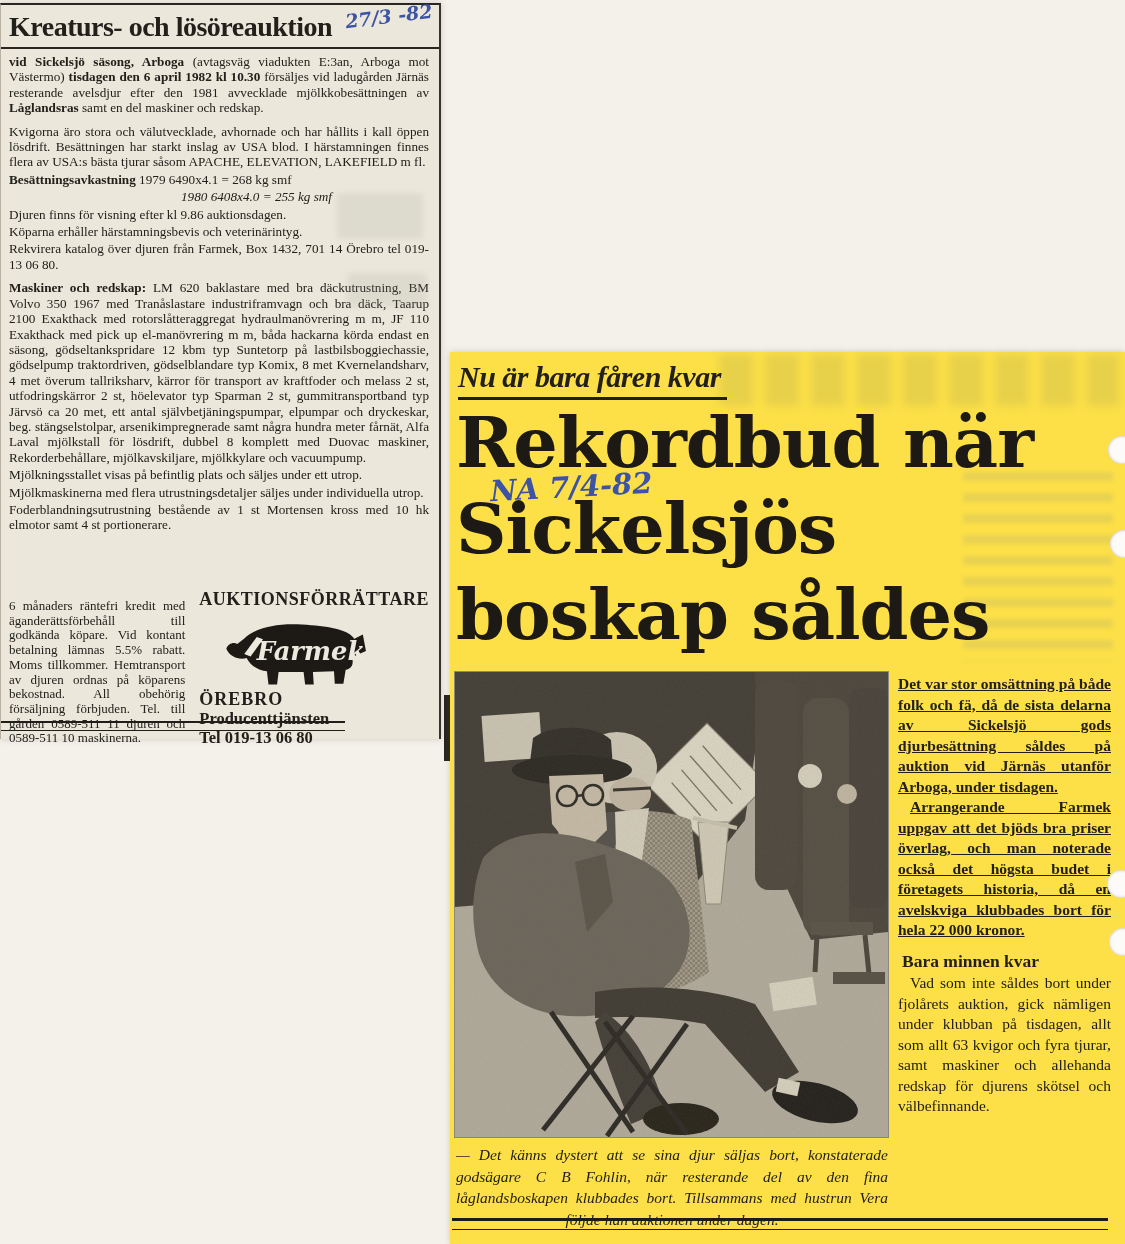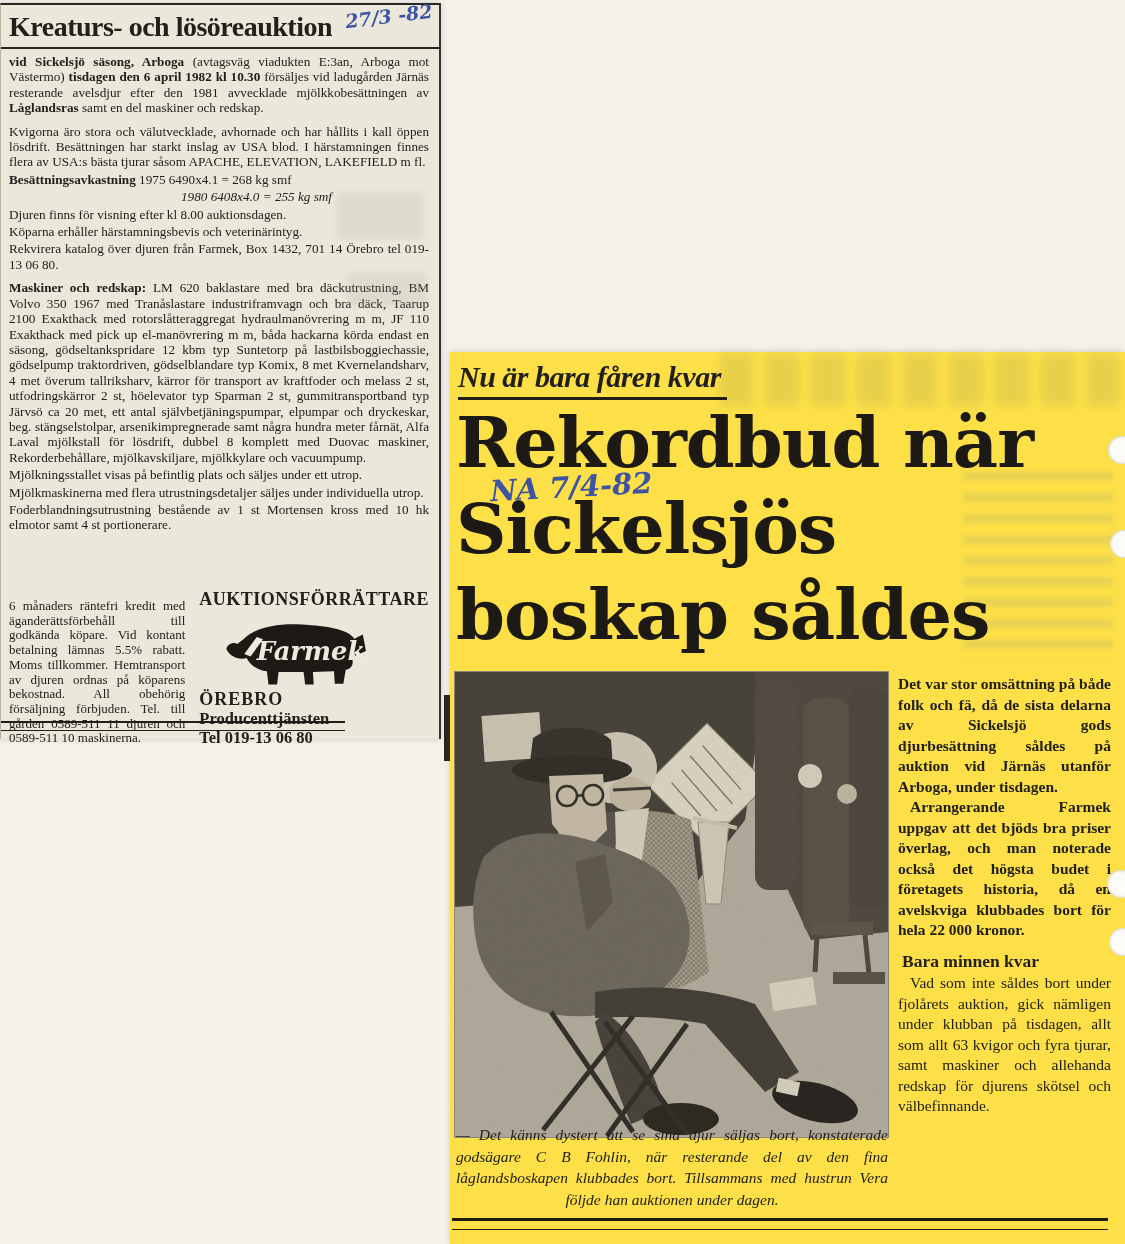--- a/index.html
+++ b/index.html
@@ -37,46 +37,46 @@
   .rc-headline{position:absolute;left:6px;top:48px;width:660px;font-family:"DejaVu Serif",serif;
                font-weight:700;font-size:70px;line-height:86px;letter-spacing:-1px;color:#1d1a16;white-space:nowrap;}
   #rc-note{position:absolute;left:40px;top:118px;font-size:29px;transform:rotate(-3deg);z-index:5;font-weight:600;}
   .ghost-big{position:absolute;right:6px;top:2px;width:400px;height:52px;filter:blur(4px);
              opacity:.13;background:repeating-linear-gradient(90deg,#5f7060 0 34px,transparent 34px 46px);}
   .ghost-col{position:absolute;right:12px;top:120px;width:150px;height:190px;filter:blur(2px);opacity:.18;
              background:repeating-linear-gradient(#8b927f 0 9px,transparent 9px 21px);}
   #rc-photo{position:absolute;left:5px;top:320px;width:433px;height:465px;outline:1px solid #8d867a;}
   #rc-column{position:absolute;left:448px;top:322px;width:213px;font-size:15.5px;line-height:20.5px;text-align:justify;}
   #rc-column p{margin:0;text-indent:12px;}
-  #rc-column p.lead{font-weight:700;}
+  #rc-column p.lead{font-weight:700;text-decoration:underline;}
   #rc-column p.noindent{text-indent:0;}
   #rc-subhead{font-size:17.5px;font-weight:700;margin:10px 0 2px 4px;text-indent:0;}
-  #rc-caption{position:absolute;left:6px;top:772px;width:432px;font-style:italic;font-size:15.5px;
+  #rc-caption{position:absolute;left:6px;top:792px;width:432px;font-style:italic;font-size:15.5px;
               line-height:21.5px;text-align:justify;text-align-last:center;}
   #rc-botrule{position:absolute;left:2px;top:866px;width:656px;height:8px;
               border-top:3px solid #1e1b17;border-bottom:1.5px solid #1e1b17;}
   .punch-hole{position:absolute;width:28px;height:28px;border-radius:50%;background:#fcfbf8;
               box-shadow:inset 0 0 3px rgba(120,115,100,.5);}
   #scan-bar{position:absolute;left:444px;top:695px;width:9px;height:66px;background:#28251f;}
 </style>
 </head>
 <body>
 
 <div id="left-clip" class="clip">
   <div class="lc-head">
     <span class="lc-title">Kreaturs- och lösöreauktion</span>
     <span id="lc-date" class="hand">27/3 -82</span>
   </div>
   <div class="lc-rule"></div>
   <div class="lc-body" id="lc-body">
       <p><b>vid Sickelsjö säsong, Arboga </b><span>(avtagsväg viadukten E:3an, Arboga mot Västermo) </span><b>tisdagen den 6 april 1982 kl 10.30 </b><span>försäljes vid ladugården Järnäs resterande avelsdjur efter den 1981 avvecklade mjölkkobesättningen av </span><b>Låglandsras</b><span> samt en del maskiner och redskap.</span></p>
       <p class="gap"><span>Kvigorna äro stora och välutvecklade, avhornade och har hållits i kall öppen lösdrift. Besättningen har starkt inslag av USA blod. I härstamningen finnes flera av USA:s bästa tjurar såsom APACHE, ELEVATION, LAKEFIELD m fl.</span></p>
-      <p><b>Besättningsavkastning</b><span>  1975 6490x4.1 = 268 kg smf</span></p>
+      <p><b>Besättningsavkastning</b><span>  1979 6490x4.1 = 268 kg smf</span></p>
       <p id="lc-avk2"><span>1980 6408x4.0 = 255 kg smf</span></p>
-      <p><span>Djuren finns för visning efter kl 8.00 auktionsdagen.</span></p>
+      <p><span>Djuren finns för visning efter kl 9.86 auktionsdagen.</span></p>
       <p><span>Köparna erhåller härstamningsbevis och veterinärintyg.</span></p>
       <p><span>Rekvirera katalog över djuren från Farmek, Box 1432, 701 14 Örebro tel 019-13 06 80.</span></p>
       <p class="gap"><b>Maskiner och redskap: </b><span>LM 620 baklastare med bra däckutrustning, BM Volvo 350 1967 med Tranåslastare industriframvagn och bra däck, Taarup 2100 Exakthack med rotorslåtteraggregat hydraulmanövrering m m, JF 110 Exakthack med pick up el-manövrering m m, båda hackarna körda endast en säsong, gödseltankspridare 12 kbm typ Suntetorp på lastbilsboggiechassie, gödselpump traktordriven, gödselblandare typ Komix, 8 met Kvernelandsharv, 4 met överum tallriksharv, kärror för transport av kraftfoder och melass 2 st, utfodringskärror 2 st, höelevator typ Sparman 2 st, gummitransportband typ Järvsö ca 20 met, ett antal självbetjäningspumpar, elpumpar och dryckeskar, beg. stängselstolpar, arsenikimpregnerade samt några hundra meter fårnät, Alfa Laval mjölkstall för lösdrift, dubbel 8 komplett med Duovac maskiner, Rekorderbehållare, mjölkavskiljare, mjölkkylare och vacuumpump.</span></p>
       <p><span>Mjölkningsstallet visas på befintlig plats och säljes under ett utrop.</span></p>
       <p><span>Mjölkmaskinerna med flera utrustningsdetaljer säljes under individuella utrop.</span></p>
       <p><span>Foderblandningsutrustning bestående av 1 st Mortensen kross med 10 hk elmotor samt 4 st portionerare.</span></p>
     </div>
 
   <div class="ghost" style="left:336px;top:188px;width:86px;height:46px;"></div>
   <div class="ghost" style="left:346px;top:268px;width:80px;height:34px;"></div>

